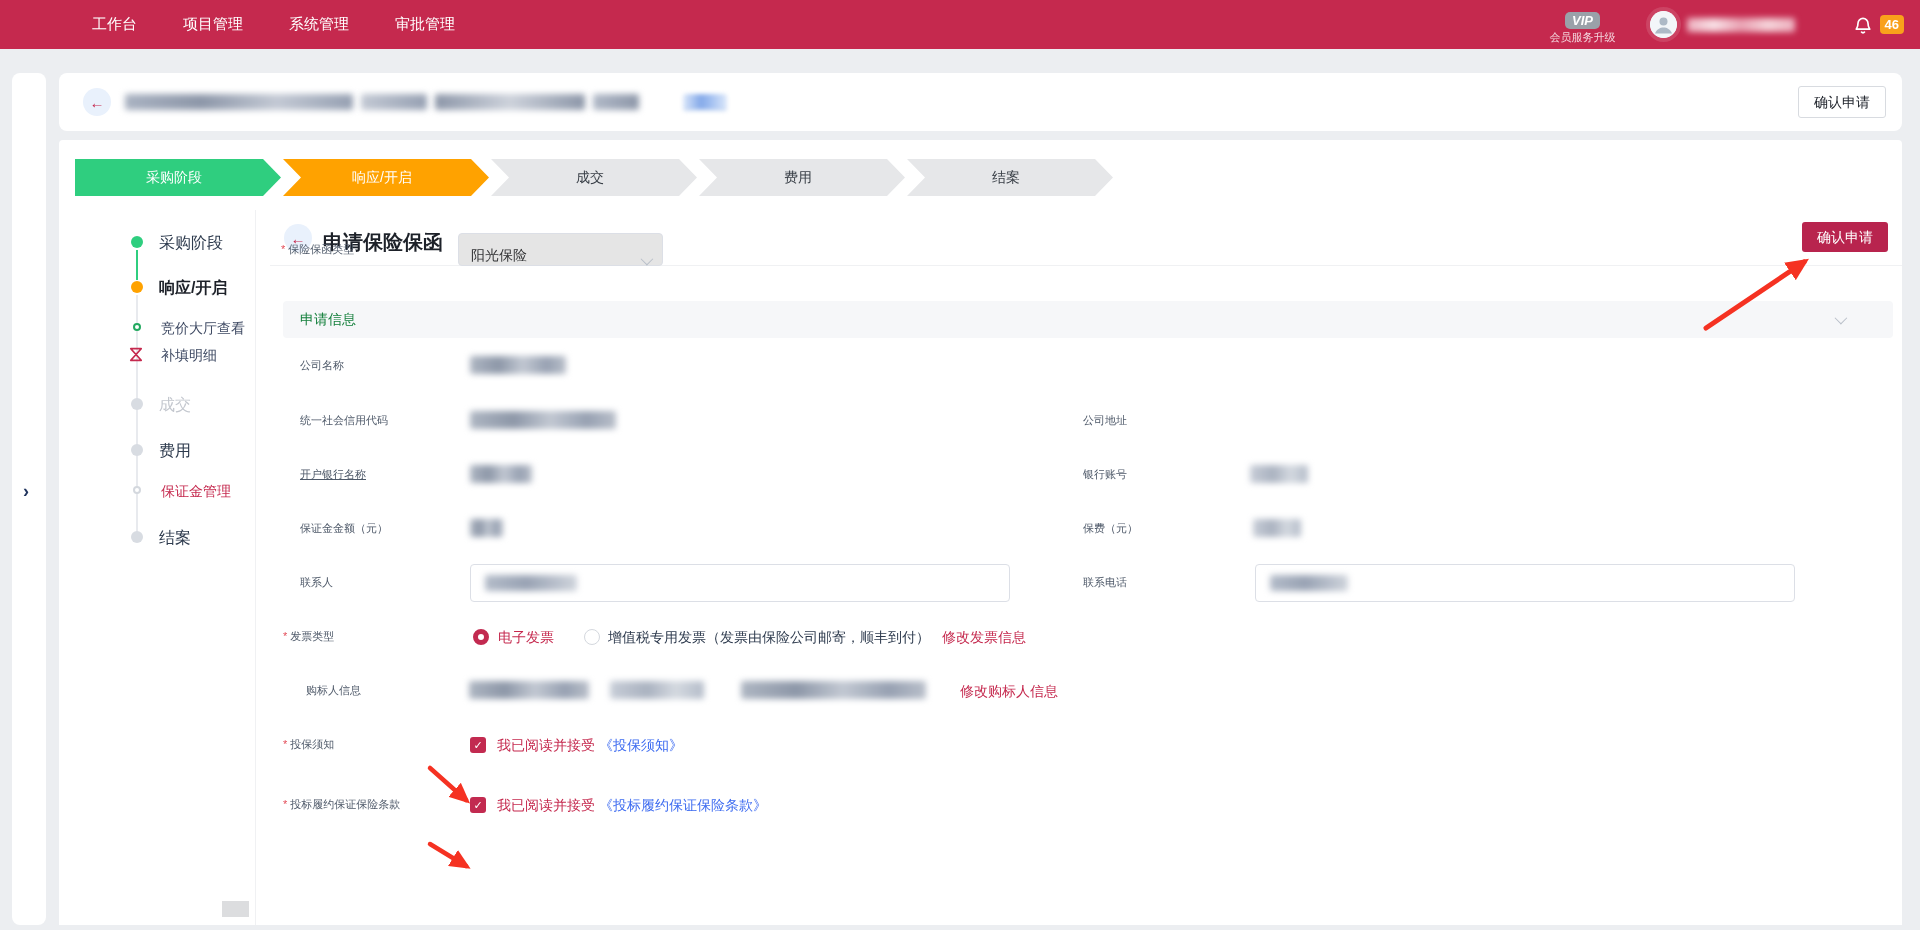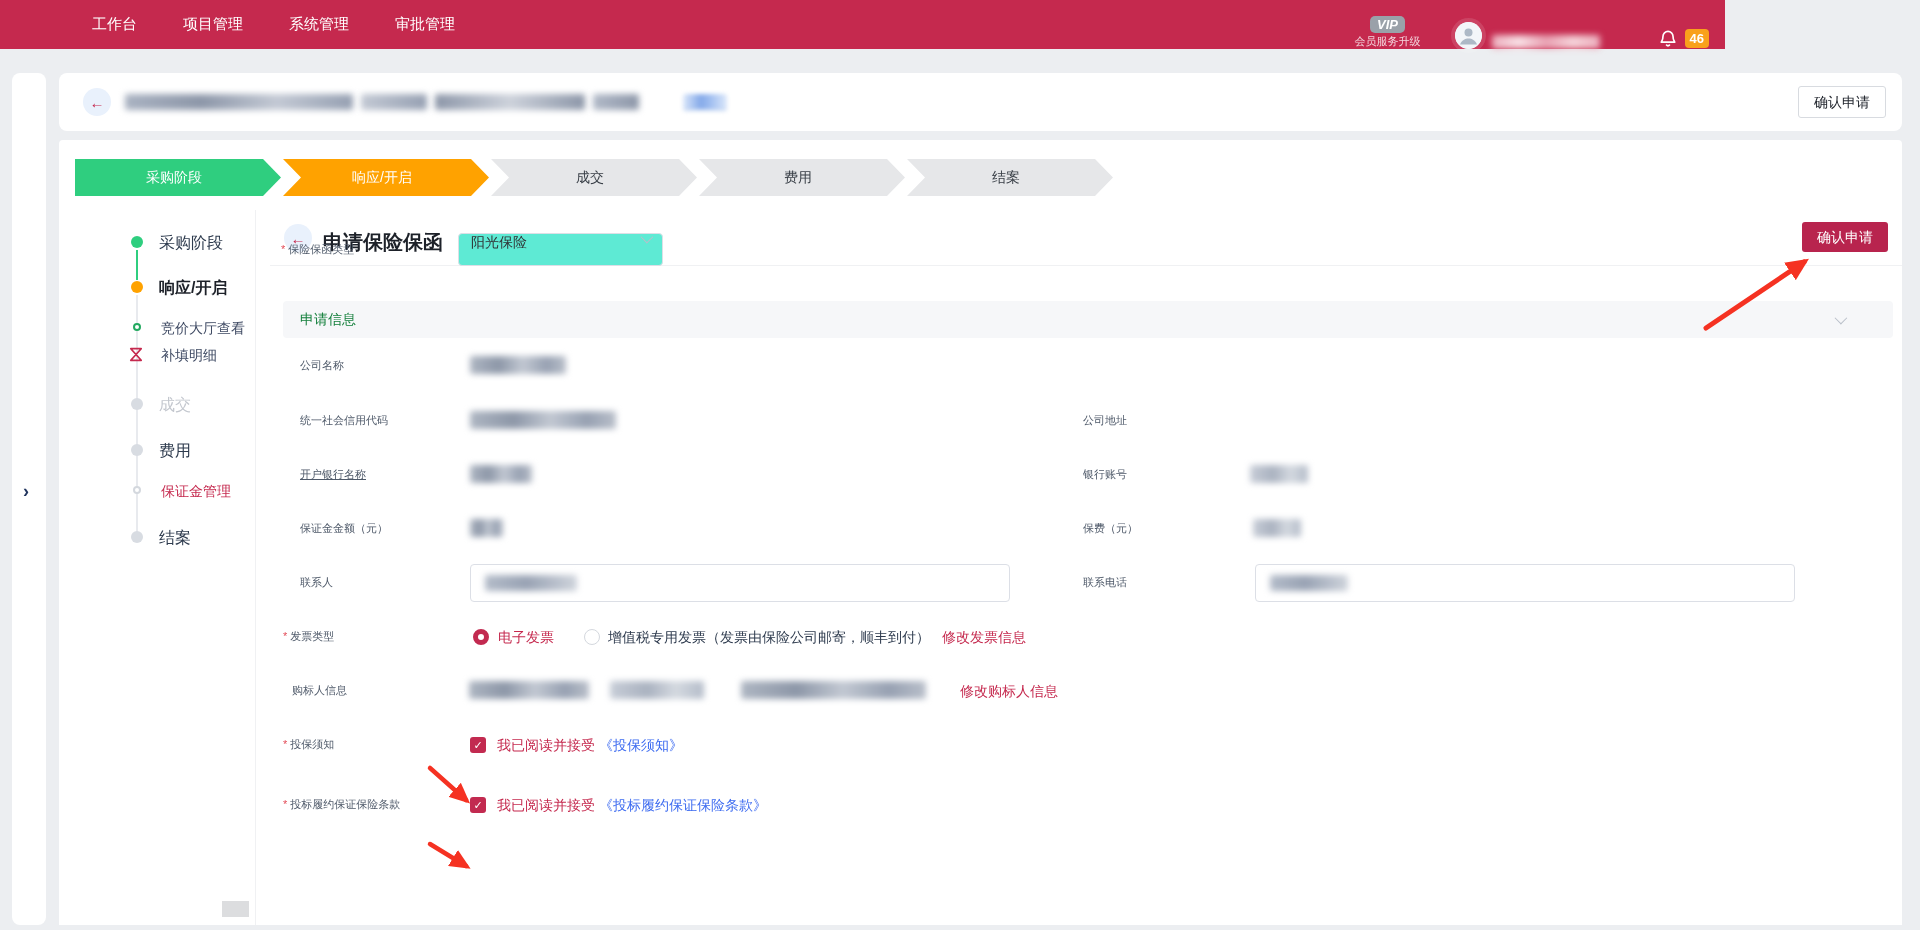--- a/index.html
+++ b/index.html
@@ -1,24 +1,24 @@
 <!DOCTYPE html>
 <html><head>
 <meta charset="utf-8">
 <style>
   * { margin:0; padding:0; box-sizing:border-box; }
   html,body { background:#E9EBEE; }
   .page { position:relative; width:1920px; height:930px; background:#ECEEF1; overflow:hidden;
           font-family:"Liberation Sans","DejaVu Sans",sans-serif; }
 
   
-  .navbar { position:absolute; top:0; left:0; width:1725px; height:49px; background:#C5294E; color:#fff; }
+  .navbar { position:absolute; top:0; left:0; width:1920px; height:49px; background:#C5294E; color:#fff; }
   .nav-menu { position:absolute; left:92px; top:0; height:49px; display:flex; align-items:center; gap:46px; }
   .nav-item { font-size:15px; color:#fff; cursor:pointer; white-space:nowrap; }
-  .nav-right { position:absolute; right:16px; top:0; height:49px; display:flex; align-items:flex-end; }
+  .nav-right { position:absolute; right:16px; top:0; height:49px; display:flex; align-items:center; }
   .vip-block { text-align:center; margin-right:34px; margin-top:6px; }
   .vip-tag { display:inline-block; background:#9AA1A9; color:#fff; font-weight:bold; font-style:italic;
              font-size:13px; line-height:17px; padding:0 7px; border-radius:5px; }
   .vip-caption { font-size:11px; color:#F3D4DC; margin-top:1px; }
   .avatar { width:27px; height:27px; border-radius:50%; overflow:hidden; background:#F2F5F8;
             box-shadow:0 0 0 4px rgba(255,255,255,.12); }
   .name-blur { width:108px; height:14px; margin-left:10px; border-radius:2px;
                background:linear-gradient(90deg,#EDAFBE,#F8E0E5,#E9A2B3,#F5D3D9,#EDAFBE); filter:blur(3px); }
   .bell-wrap { margin-left:58px; display:flex; align-items:center; }
   .notif-badge { margin-left:7px; background:#F9A11B; color:#fff; font-size:13px; line-height:19px;
@@ -81,21 +81,21 @@
   .fh-back { position:absolute; left:14px; top:84px; width:28px; height:28px; border-radius:50%; background:#E9F1FC;
              color:#C5294E; display:flex; align-items:center; justify-content:center; font-size:15px; font-weight:bold; cursor:pointer; }
   .fh-title { position:absolute; left:53px; top:89px; font-size:20px; font-weight:bold; color:#1D2129; }
   .confirm-btn { position:absolute; right:14px; top:82px; height:30px; line-height:30px; padding:0 15px;
                  background:#B8244E; color:#fff; font-size:14px; border:none; border-radius:3px; cursor:pointer; }
   .fh-divider { position:absolute; left:0; top:125px; width:1632px; height:1px; background:#F0F1F3; }
 
   .flabel { position:absolute; font-size:11px; color:#4E5969; white-space:nowrap; }
   .req::before { content:"*"; color:#E34D59; margin-right:3px; }
   .select-box { position:absolute; left:188px; top:93px; width:205px; height:33px; border:1px solid #DCDFE6;
-                border-radius:4px; background:#5eead4; display:flex; align-items:flex-start; padding:0 12px; cursor:pointer; }
+                border-radius:4px; background:#e5e5e5; display:flex; align-items:flex-end; padding:0 12px; cursor:pointer; }
   .select-value { font-size:14px; color:#303133; flex:1; }
   .chev { width:9px; height:9px; border-right:1.5px solid #B9BFC9; border-bottom:1.5px solid #B9BFC9;
           transform:rotate(45deg) translateY(-2px); }
   .section-bar { position:absolute; left:13px; top:161px; width:1610px; height:37px; background:#F6F7F9;
                  border-radius:4px; display:flex; align-items:center; padding:0 17px; cursor:pointer; }
   .section-title { font-size:14px; color:#15803d; flex:1; }
   .section-bar .chev { margin-right:32px; }
 
   .blur { filter:blur(3px); border-radius:2px; position:absolute; height:18px;
           background:linear-gradient(90deg,#aeb6c2,#8d97a8 30%,#c2c8d2 55%,#97a1b2 80%,#b9bfca); }
@@ -271,21 +271,21 @@
         <div class="input-blur" style="width:78px;"></div>
       </div>
 
       <div class="flabel req" style="left:13px; top:489px;">发票类型</div>
       <div class="radio on" style="left:203px; top:489px;"></div>
       <div class="opt-label on" style="left:228px; top:489px;">电子发票</div>
       <div class="radio off" style="left:314px; top:489px;"></div>
       <div class="opt-label off" style="left:338px; top:489px;">增值税专用发票（发票由保险公司邮寄，顺丰到付）</div>
       <div class="crimson-link" style="left:672px; top:489px;">修改发票信息</div>
 
-      <div class="flabel" style="left:22px; top:543px;">购标人信息</div>
+      <div class="flabel" style="left:36px; top:543px;">购标人信息</div>
       <div class="blur" style="left:199px; top:541px; width:120px;"></div>
       <div class="blur light" style="left:340px; top:541px; width:94px;"></div>
       <div class="blur" style="left:471px; top:541px; width:185px;"></div>
       <div class="crimson-link" style="left:690px; top:543px;">修改购标人信息</div>
 
       <div class="flabel req" style="left:13px; top:597px;">投保须知</div>
       <div class="checkbox" style="left:200px; top:597px;">✓</div>
       <div class="agree-text" style="left:227px; top:597px;">我已阅读并接受</div>
       <div class="blue-link" style="left:329px; top:597px;">《投保须知》</div>
 

